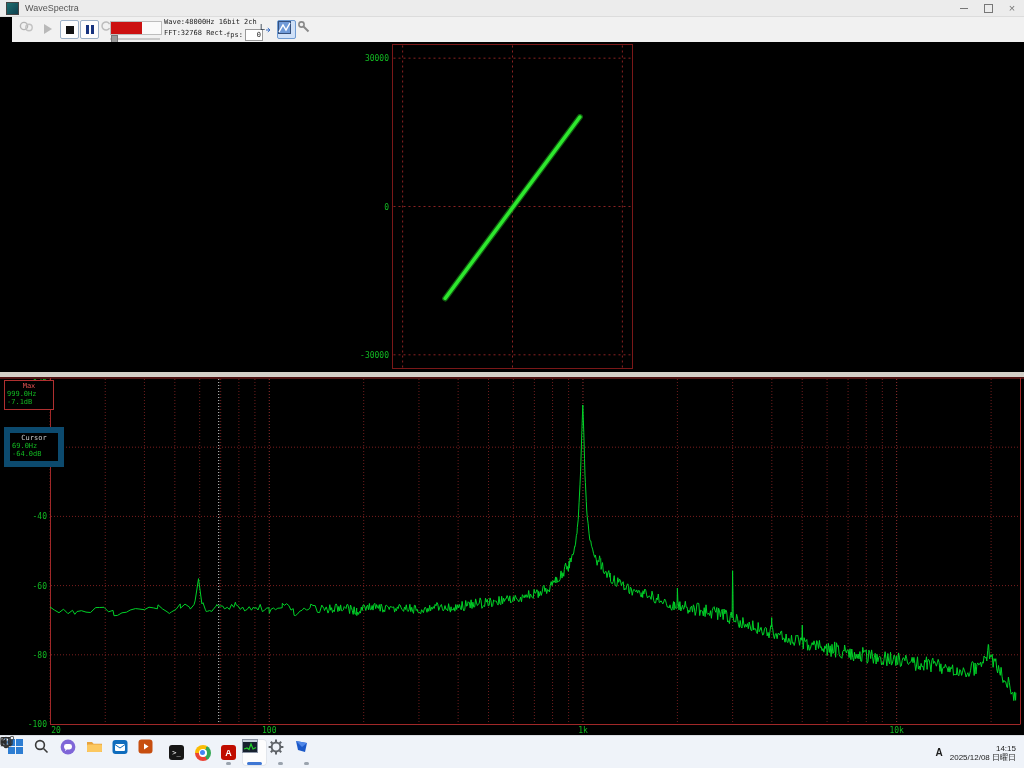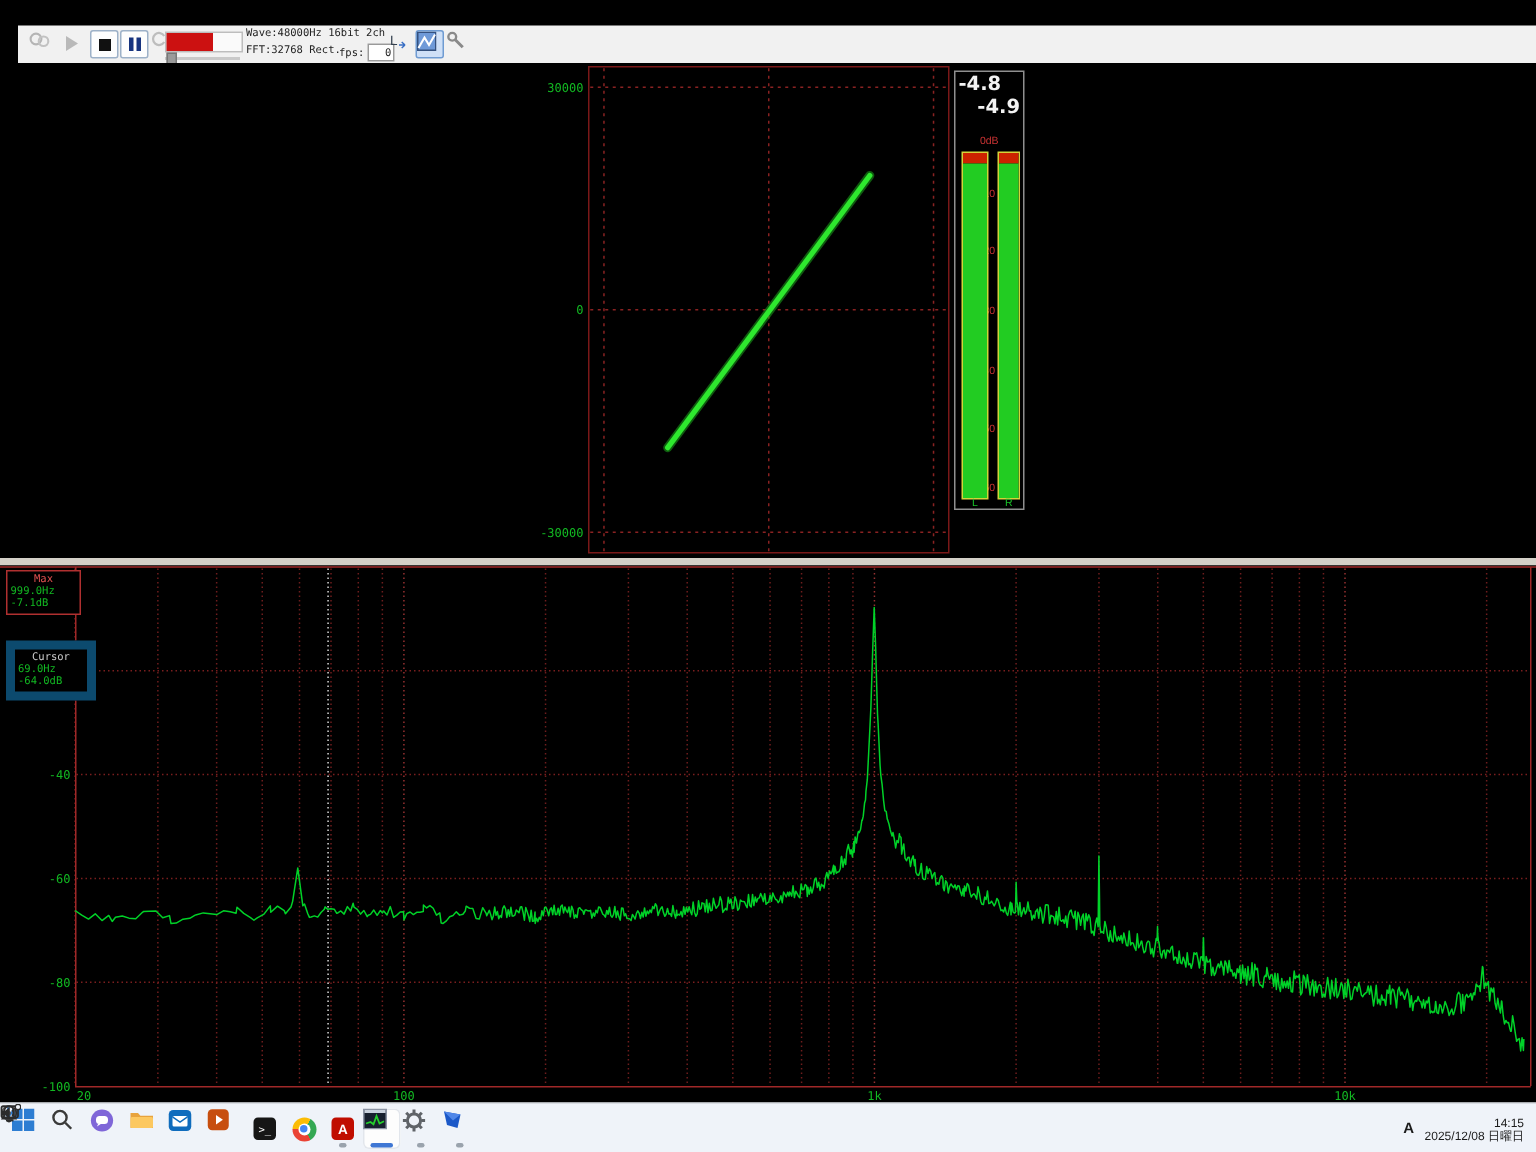--- a/index.html
+++ b/index.html
@@ -80,20 +80,35 @@
     background:conic-gradient(from 150deg,#ea4335 0deg 120deg,#fbbc05 120deg 240deg,#34a853 240deg 360deg);
     display:flex;align-items:center;justify-content:center;}
   .chrome-w{width:8px;height:8px;border-radius:50%;background:#fff;display:flex;align-items:center;justify-content:center;}
   .chrome-b{width:5px;height:5px;border-radius:50%;background:#4285f4;}
 </style>
 </head>
 <body>
 
 <div class="screen">
 
+  <div class="titlebar">
+    <div class="app-ico"></div>
+    <div class="title-text">WaveSpectra</div>
+    <div class="win-controls">
+      <div class="wc">
+          <div class="mini"></div>
+        </div>
+      <div class="wc">
+          <div class="maxi"></div>
+        </div>
+      <div class="wc">
+          <div class="clos">×</div>
+        </div>
+    </div>
+  </div>
 
   <div class="toolbar">
     <div class="tbtn" style="left:7px">
       <svg width="15" height="13">
         <circle cx="5" cy="6" r="3.6" fill="none" stroke="#b5b5b5" stroke-width="1.4"></circle>
         <circle cx="10" cy="7.5" r="3.2" fill="none" stroke="#c2c2c2" stroke-width="1.4"></circle>
       </svg>
     </div>
     <div class="tbtn" style="left:27px">
       <div class="play-tri"></div>
@@ -153,41 +168,20 @@
         <line x1="393.5" y1="164.5" x2="631.5" y2="164.5" stroke="#8a2222" stroke-width="1" stroke-dasharray="2 3"></line>
         <line x1="512.5" y1="3.5" x2="512.5" y2="325.5" stroke="#8a2222" stroke-width="1" stroke-dasharray="2 3"></line>
         <line x1="393.5" y1="312.8154296875" x2="631.5" y2="312.8154296875" stroke="#8a2222" stroke-width="1" stroke-dasharray="2 3"></line>
         <line x1="402.63671875" y1="3.5" x2="402.63671875" y2="325.5" stroke="#8a2222" stroke-width="1" stroke-dasharray="2 3"></line>
         <text x="389" y="19.1845703125" text-anchor="end" fill="#12b822" font-size="8" font-family="&quot;DejaVu Sans Mono&quot;,&quot;Liberation Mono&quot;,monospace">30000</text>
         <text x="389" y="167.5" text-anchor="end" fill="#12b822" font-size="8" font-family="&quot;DejaVu Sans Mono&quot;,&quot;Liberation Mono&quot;,monospace">0</text>
         <text x="389" y="315.8154296875" text-anchor="end" fill="#12b822" font-size="8" font-family="&quot;DejaVu Sans Mono&quot;,&quot;Liberation Mono&quot;,monospace">-30000</text>
         <line x1="445.1171875" y1="256.45556640625" x2="579.8828125" y2="75.016357421875" stroke="#1a9a1a" stroke-width="6" stroke-linecap="round" opacity="0.6"></line>
         <line x1="445.1171875" y1="256.45556640625" x2="579.8828125" y2="75.016357421875" stroke="#2ee82e" stroke-width="3.5" stroke-linecap="round"></line>
       </svg>
-    <div class="meter">
-      <div class="m-val" style="left:2px;top:1px">-4.8</div>
-      <div class="m-val" style="right:2px;top:16px">-4.9</div>
-      <div class="m-scale" style="top:43px">0dB</div>
-      <div class="m-scale" style="top:78px">10</div>
-      <div class="m-scale" style="top:116px">20</div>
-      <div class="m-scale" style="top:156px">30</div>
-      <div class="m-scale" style="top:196px">40</div>
-      <div class="m-scale" style="top:235px">50</div>
-      <div class="m-scale" style="top:274px">60</div>
-      <div class="m-bar" style="left:4px;width:16px">
-        <div class="cap"></div>
-        <div class="grn"></div>
-      </div>
-      <div class="m-bar" style="left:28px;width:13px">
-        <div class="cap"></div>
-        <div class="grn"></div>
-      </div>
-      <div class="m-ch" style="left:4px;width:18px">L</div>
-      <div class="m-ch" style="left:28px;width:15px">R</div>
-    </div>
   </div>
 
   <div class="splitter"></div>
 
   <div class="panel-spec">
     <svg id="spec" width="1024" height="358" viewBox="0 0 1024 358">
         <line x1="50" y1="2" x2="50" y2="347" stroke="#6f1d1d" stroke-width="1" stroke-dasharray="1 2"></line>
         <line x1="105.2398279657672" y1="2" x2="105.2398279657672" y2="347" stroke="#6f1d1d" stroke-width="1" stroke-dasharray="1 2"></line>
         <line x1="144.4331096397909" y1="2" x2="144.4331096397909" y2="347" stroke="#6f1d1d" stroke-width="1" stroke-dasharray="1 2"></line>
         <line x1="174.8337807204182" y1="2" x2="174.8337807204182" y2="347" stroke="#6f1d1d" stroke-width="1" stroke-dasharray="1 2"></line>

